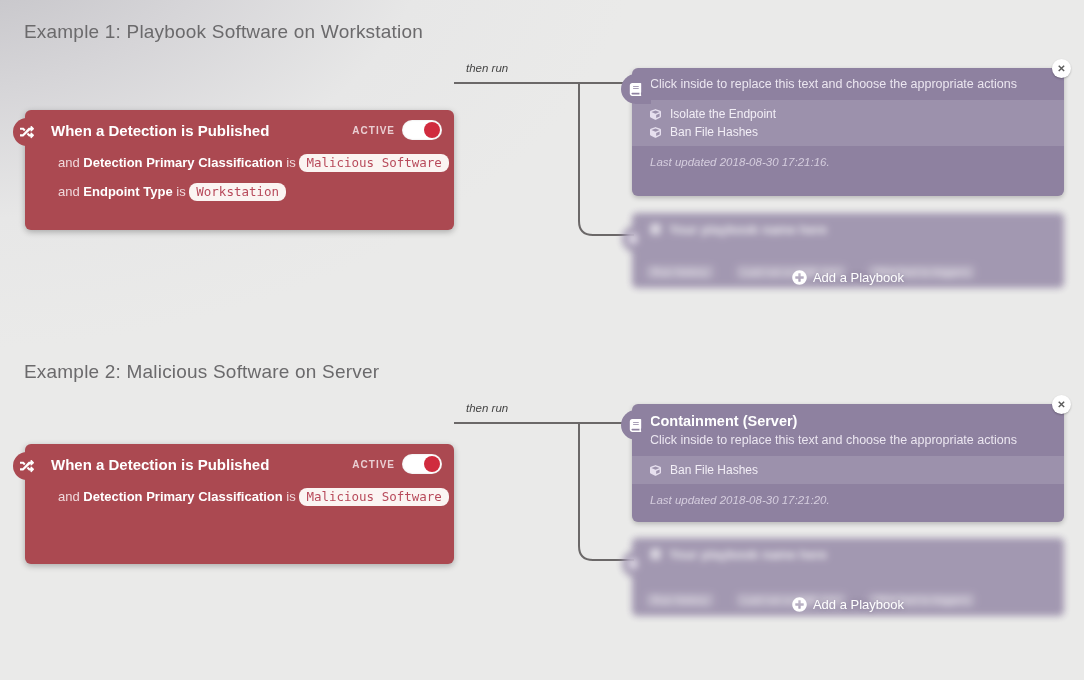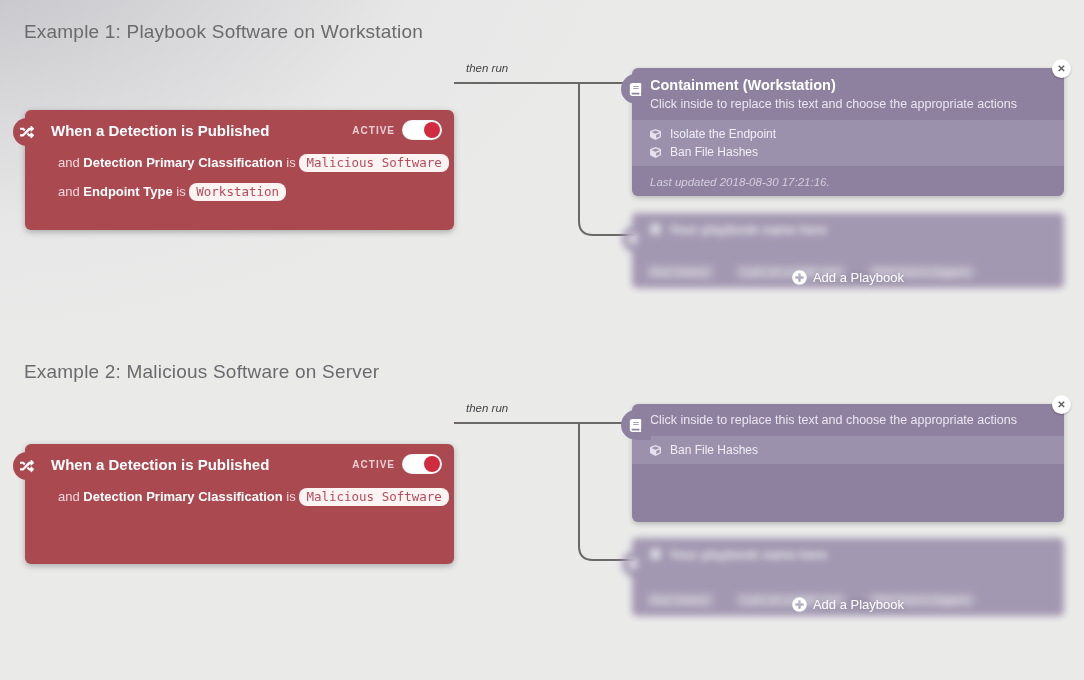--- a/index.html
+++ b/index.html
@@ -174,21 +174,20 @@
 <div class="then-run" style="left:466px; top:62px">then run</div>
 
 <div class="playbook" style="top:68px; height:128px">
   <div class="tab">
     <svg>
         <use href="#i-book"></use>
       </svg>
   </div>
   <div class="pb-close">✕</div>
   <div class="pb-header">
-    <div class="pb-title">Containment (Workstation)</div>
     <div class="pb-subtitle">Click inside to replace this text and choose the appropriate actions</div>
   </div>
   <div class="pb-band">
     <div class="pb-row">
       <svg>
           <use href="#i-cube"></use>
         </svg>
       <span>Isolate the Endpoint</span>
     </div>
     <div class="pb-row">
@@ -262,30 +261,32 @@
 <div class="then-run" style="left:466px; top:402px">then run</div>
 
 <div class="playbook" style="top:404px; height:118px">
   <div class="tab">
     <svg>
         <use href="#i-book"></use>
       </svg>
   </div>
   <div class="pb-close">✕</div>
   <div class="pb-header">
+    <div class="pb-title">Containment (Server)</div>
     <div class="pb-subtitle">Click inside to replace this text and choose the appropriate actions</div>
   </div>
   <div class="pb-band">
     <div class="pb-row">
       <svg>
           <use href="#i-cube"></use>
         </svg>
       <span>Ban File Hashes</span>
     </div>
   </div>
+  <div class="pb-footer">Last updated 2018-08-30 17:21:20.</div>
 </div>
 
 <div class="addcard" style="top:538px; height:78px">
   <div class="blurwrap">
     <div class="blurbg"></div>
     <div class="tab">
         <svg>
           <use href="#i-book"></use>
         </svg>
       </div>

